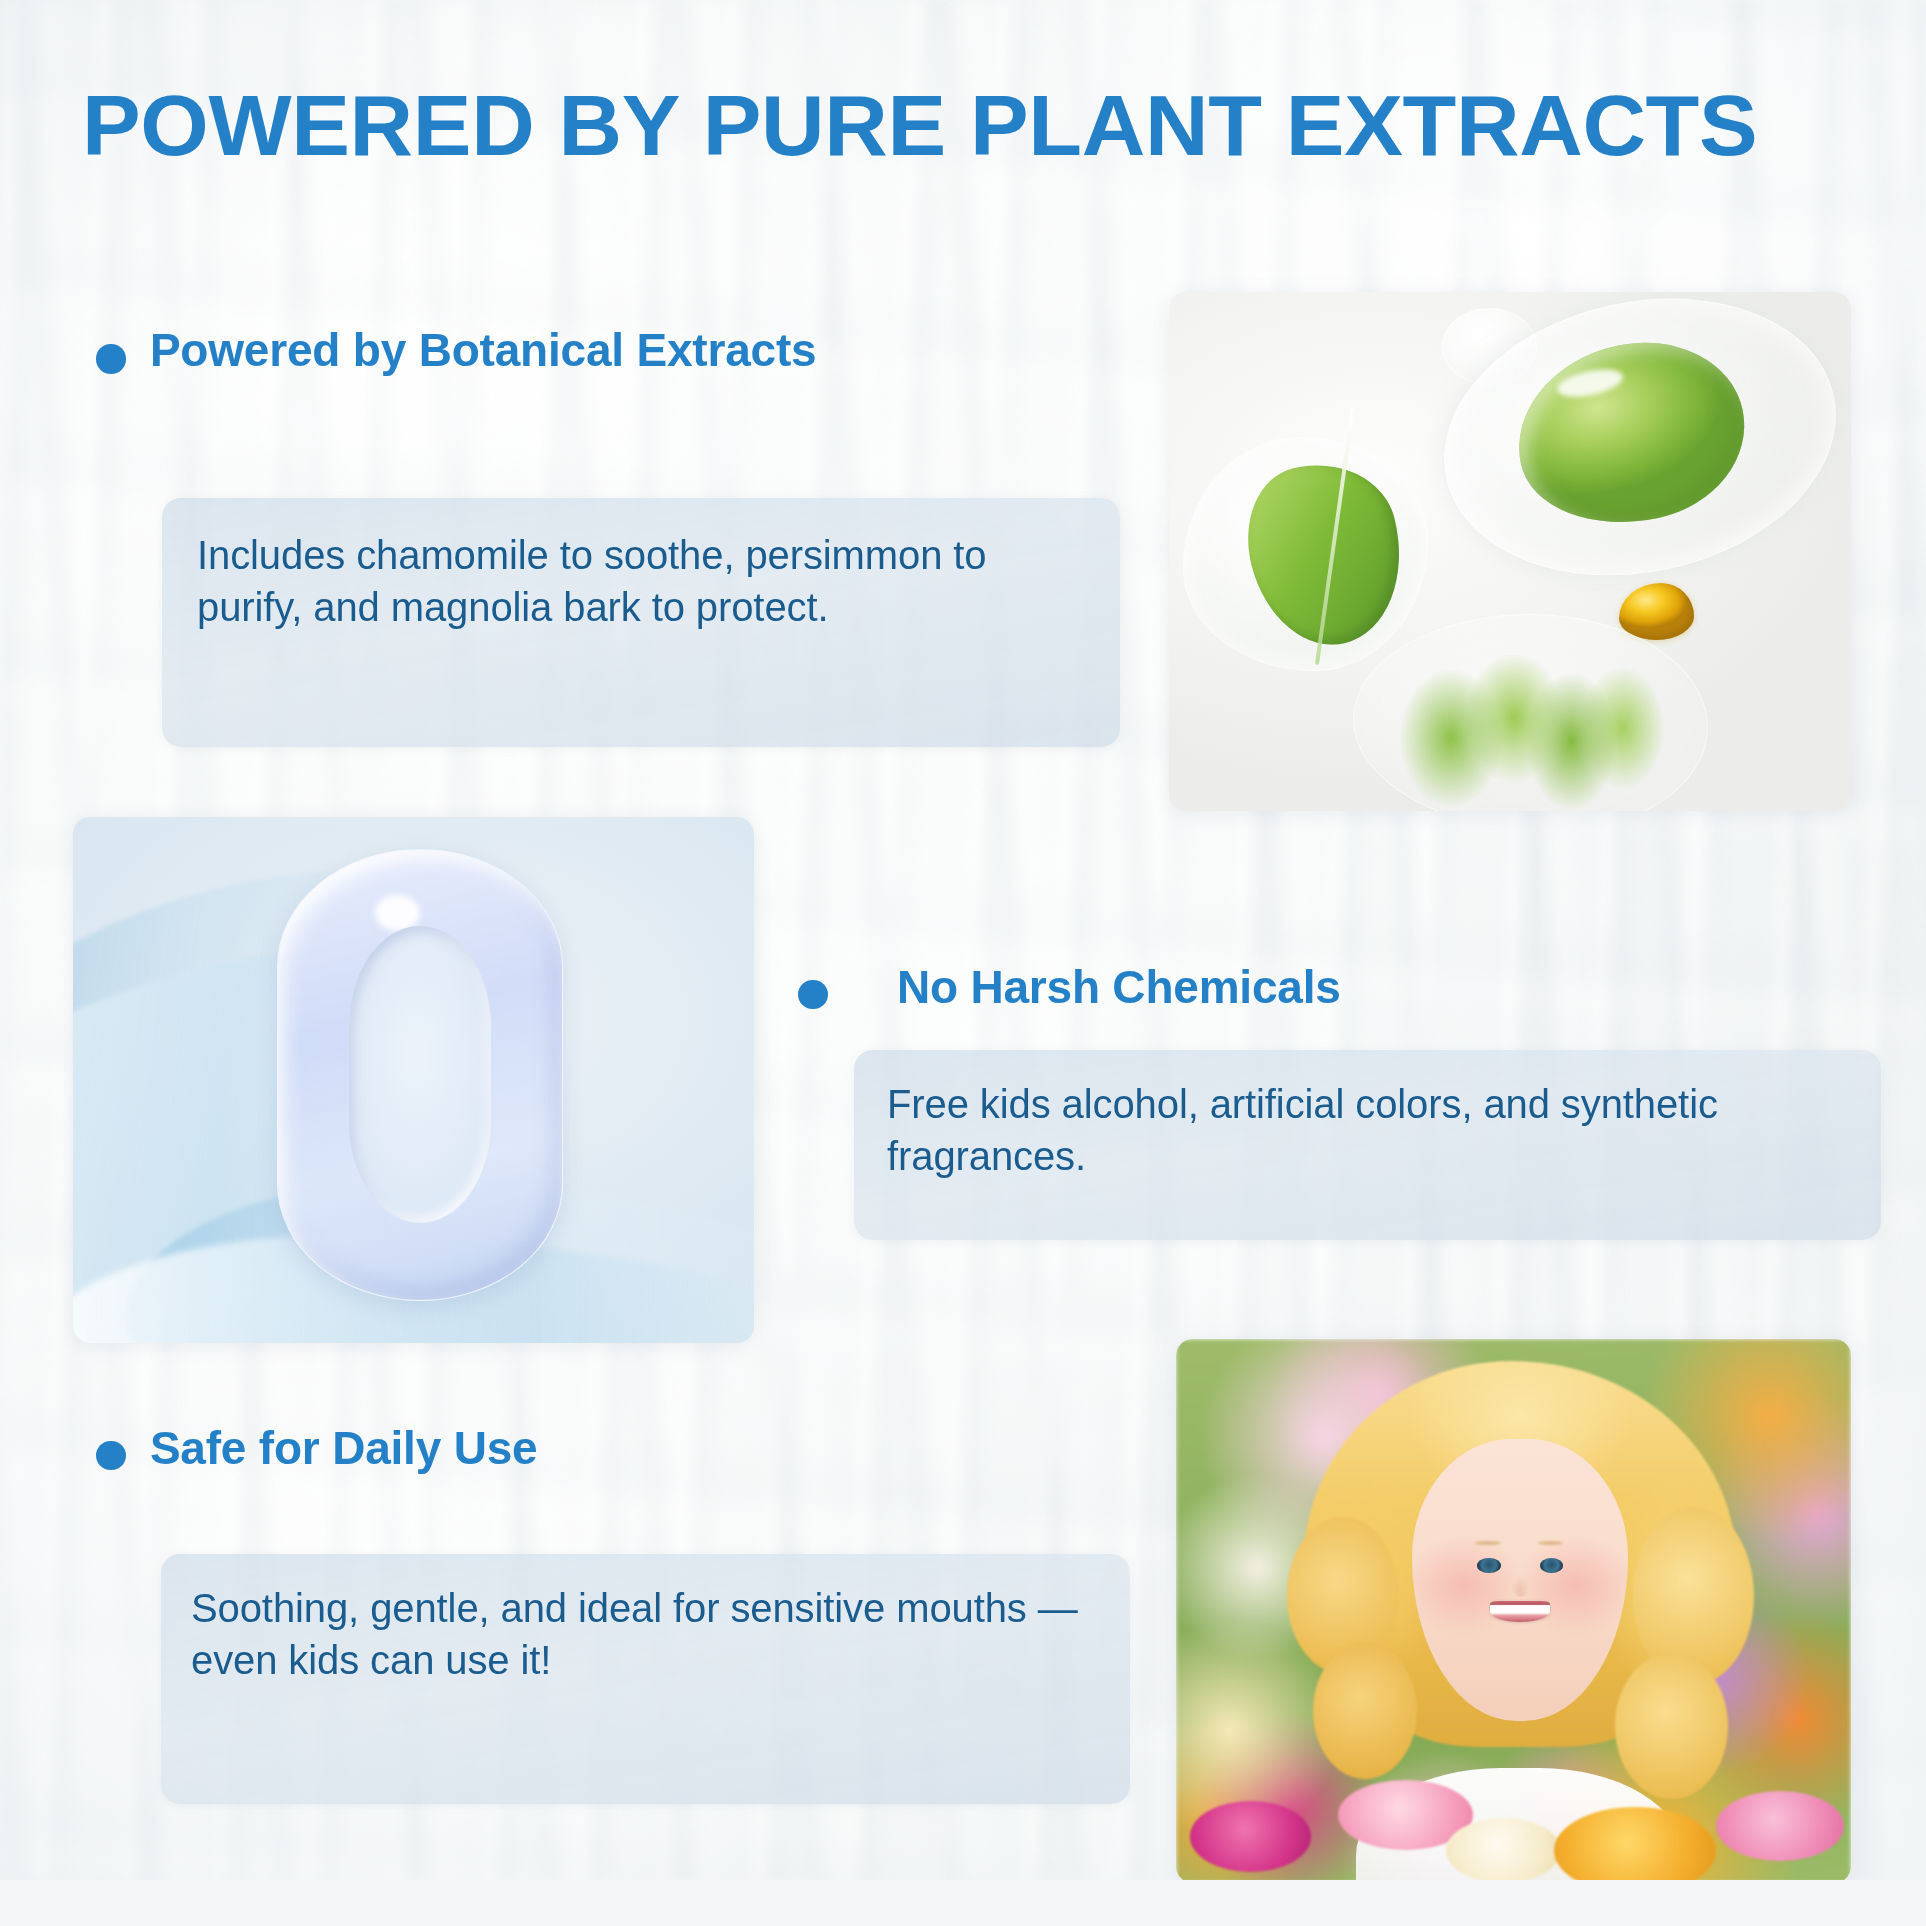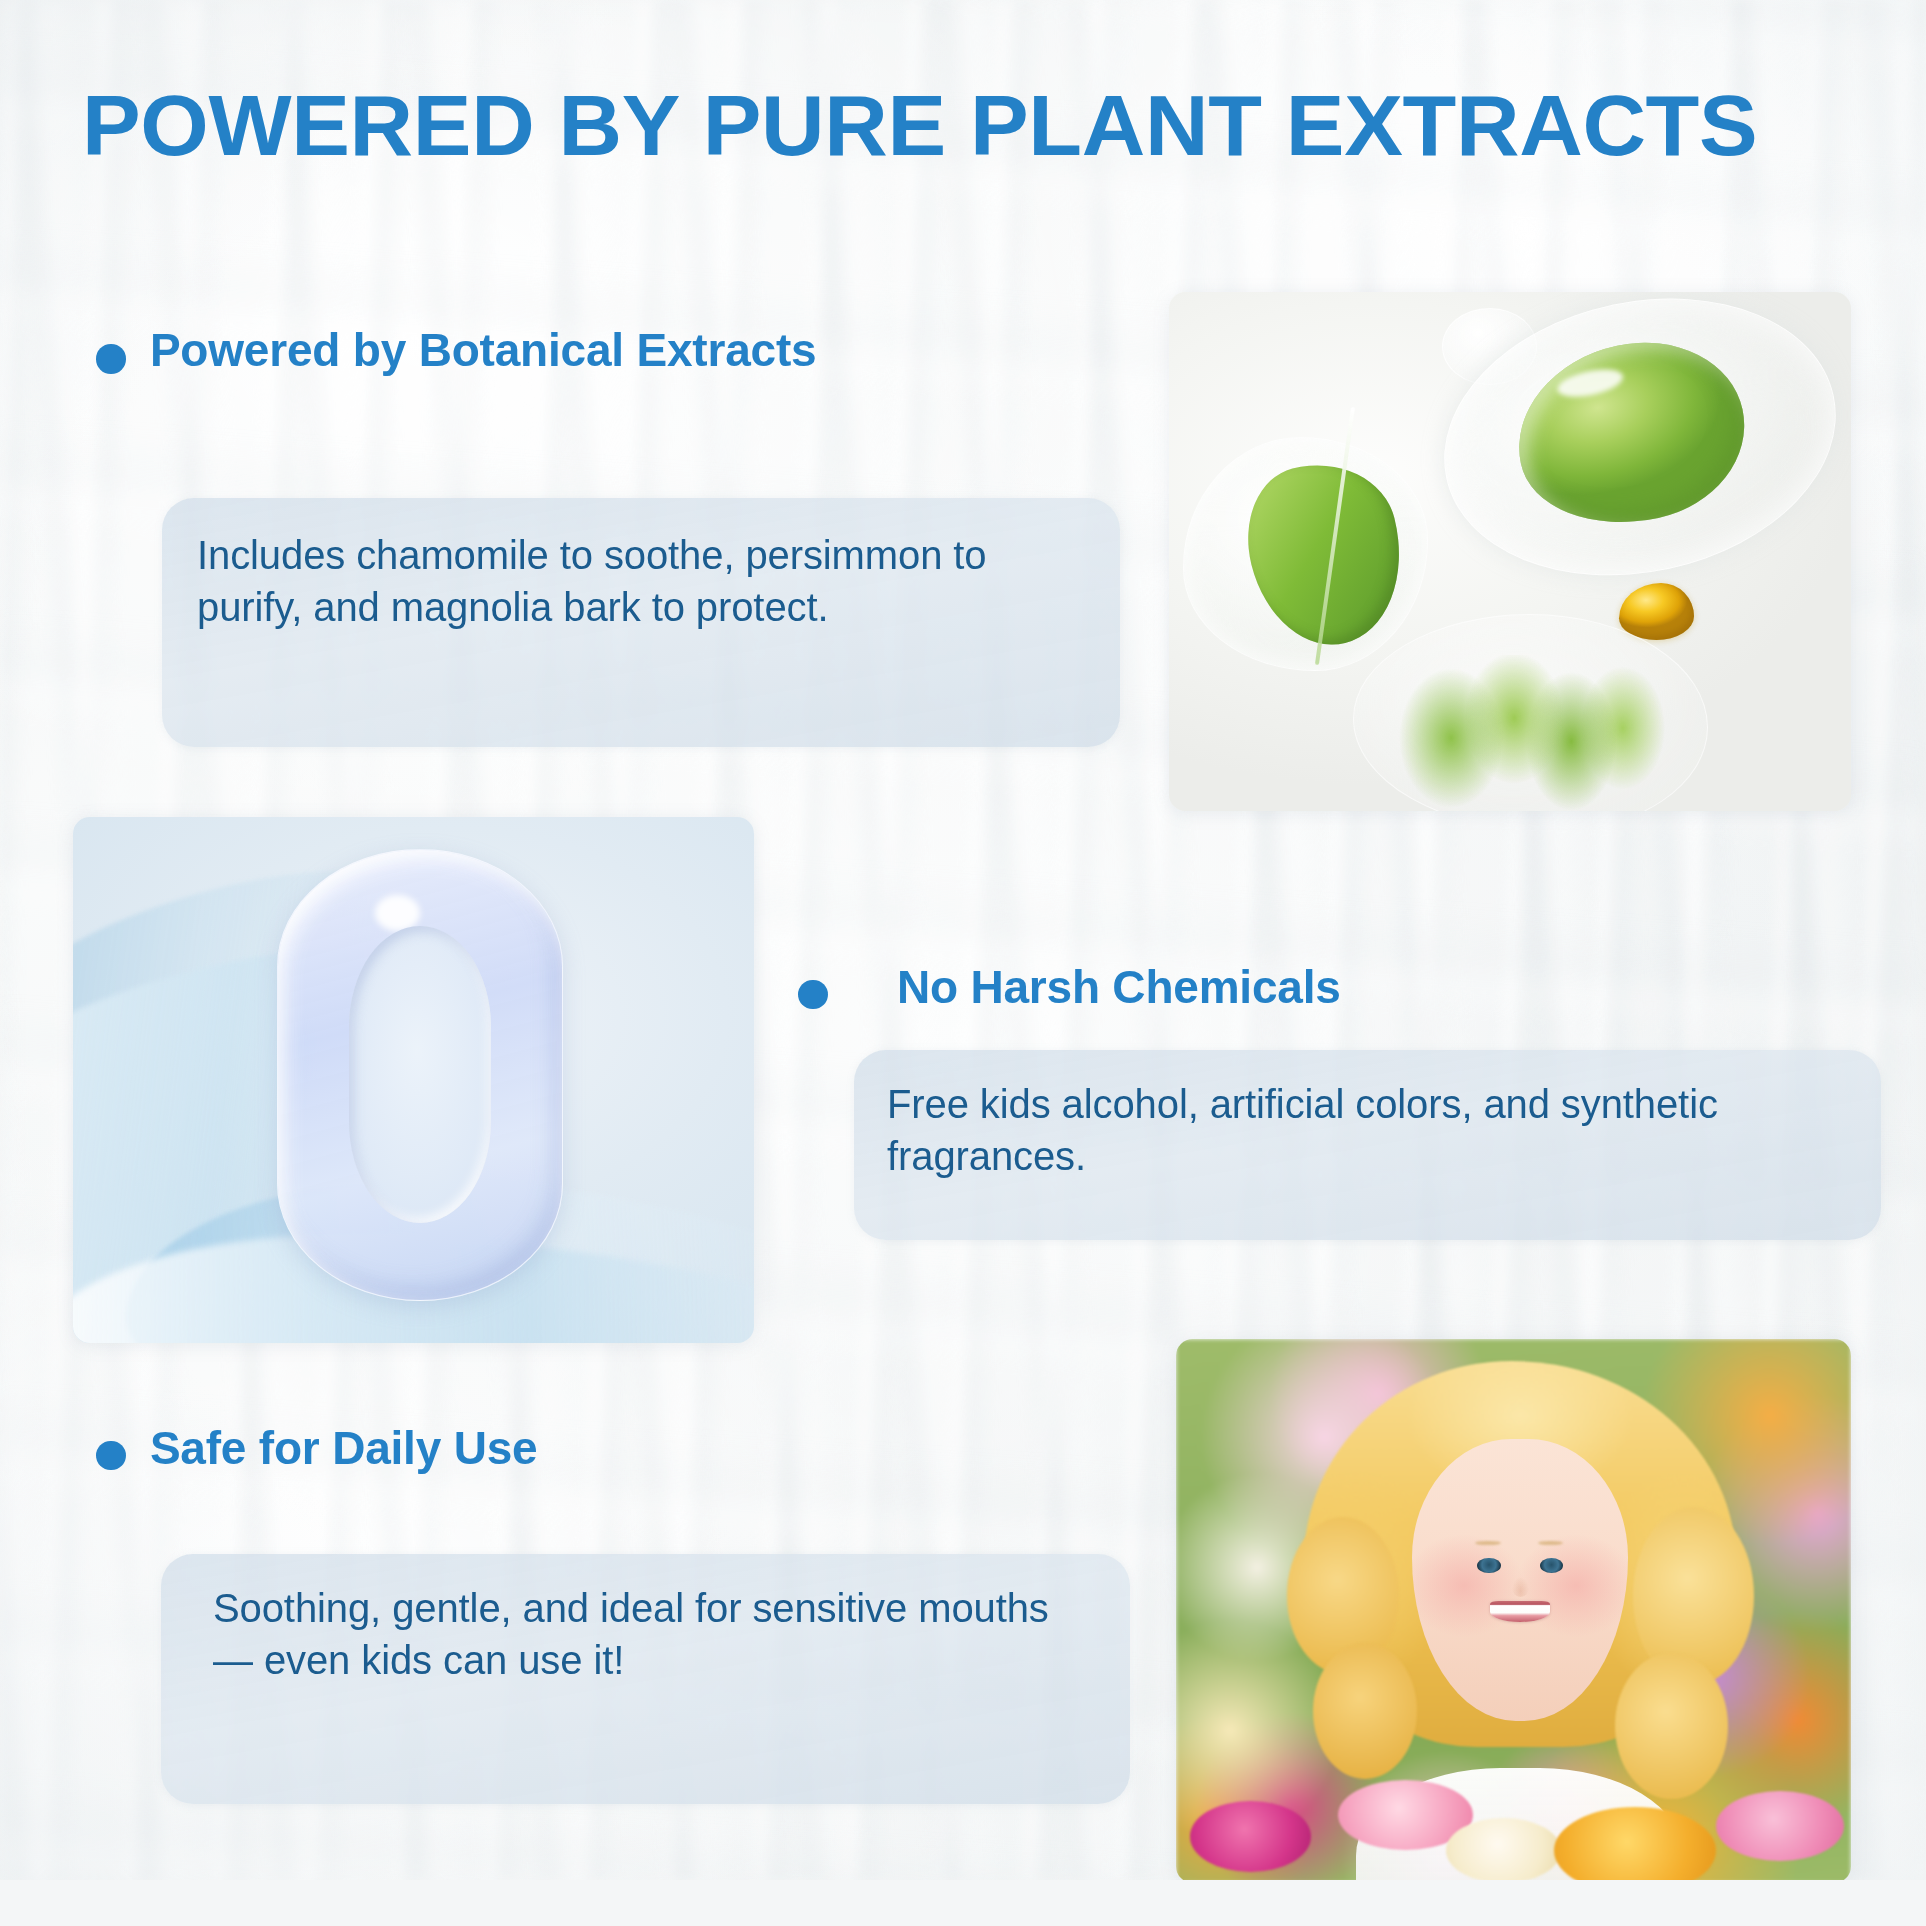--- a/index.html
+++ b/index.html
@@ -106,21 +106,21 @@
     font-size:46px;
     line-height:1.07;
     font-weight:700;
     color:#2481c7;
     letter-spacing:-0.2px;
   }
 
   
   .panel{
     position:absolute;
-    border-radius:32px;
+    border-radius:19px;
     background:linear-gradient(170deg, rgba(211,223,234,.78) 0%, rgba(219,229,238,.72) 45%, rgba(206,219,231,.70) 100%);
     backdrop-filter:blur(1.3px);
     box-shadow:0 1.3px 9px rgba(140,160,178,.10);
   }
   .panel p{
     color:#1b5c8f;
     font-size:40px;
     line-height:1.30;
     font-weight:400;
     letter-spacing:-0.1px;
@@ -426,21 +426,21 @@
 
   <div class="panel" style="left:854px; top:1050px; width:1027px; height:190px; padding:28px 33px;">
     <p>Free kids alcohol, artificial colors, and synthetic fragrances.</p>
   </div>
 
   <div class="bullet-row" style="left:96px; top:1424px; width:1040px;">
     <span class="dot"></span>
     <span class="heading">Safe for Daily Use</span>
   </div>
 
-  <div class="panel" style="left:161px; top:1554px; width:969px; height:250px; padding:28px 52px;">
+  <div class="panel" style="left:161px; top:1554px; width:969px; height:250px; padding:28px 30px;">
     <p>Soothing, gentle, and ideal for sensitive mouths — even kids can use it!</p>
   </div>
 
   <div class="photo" style="left:1176px; top:1339px; width:675px; height:544px;">
     <div class="inner girl-bg"></div>
     <div class="girl">
       <div class="hair"></div>
       <div class="hair-curl" style="left:-4%; top:30%; width:26%; height:30%; background:radial-gradient(circle at 45% 40%, #f8d887, #e8b33f);"></div>
       <div class="hair-curl" style="left:76%; top:28%; width:28%; height:34%; background:radial-gradient(circle at 45% 40%, #fae199, #eab845);"></div>
       <div class="hair-curl" style="left:2%; top:54%; width:24%; height:26%; background:radial-gradient(circle at 45% 40%, #f7d37c, #e3ab38);"></div>

